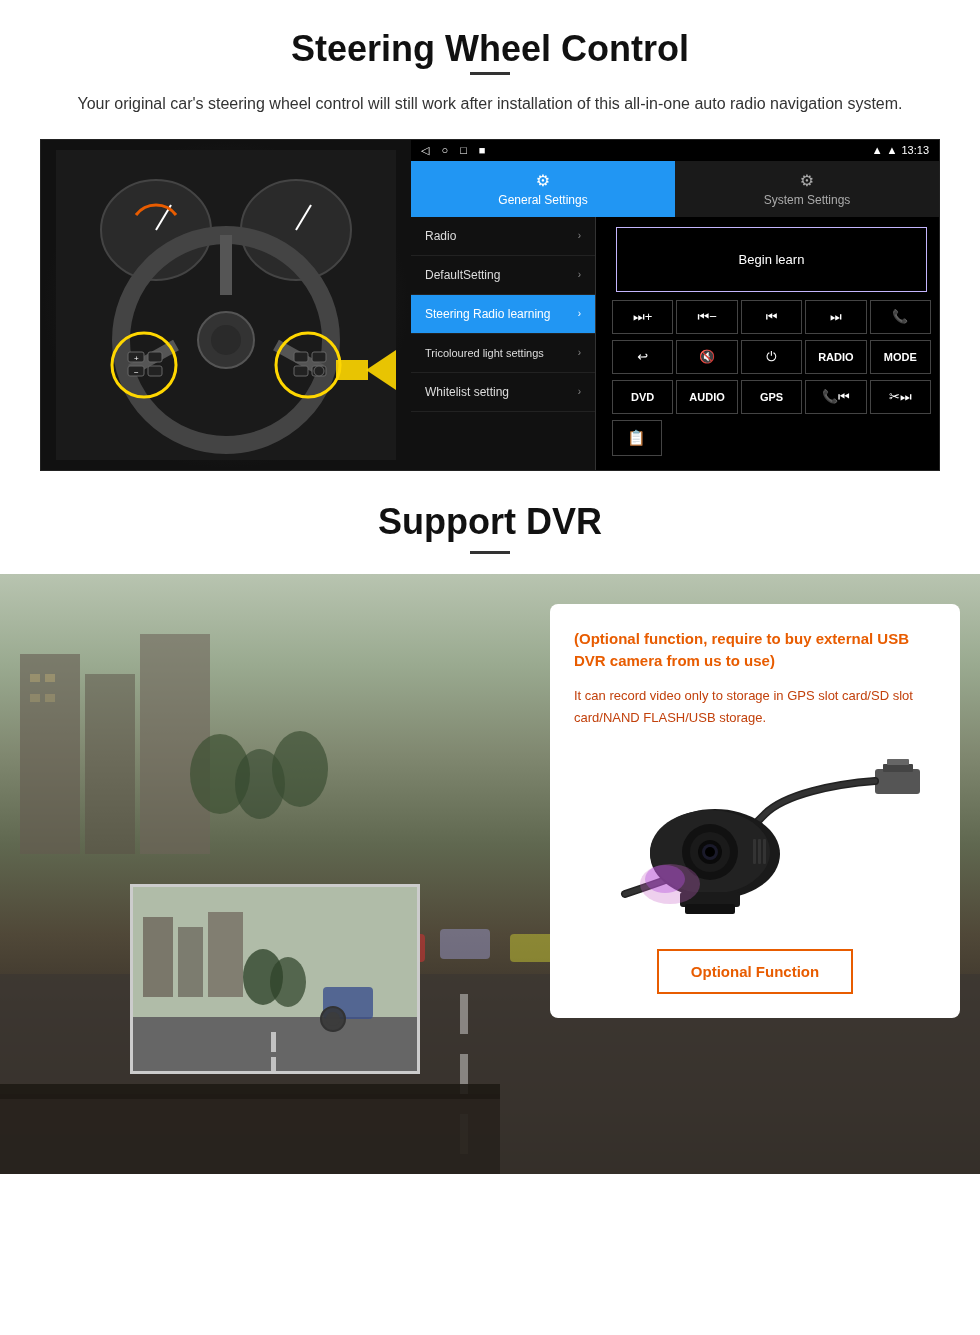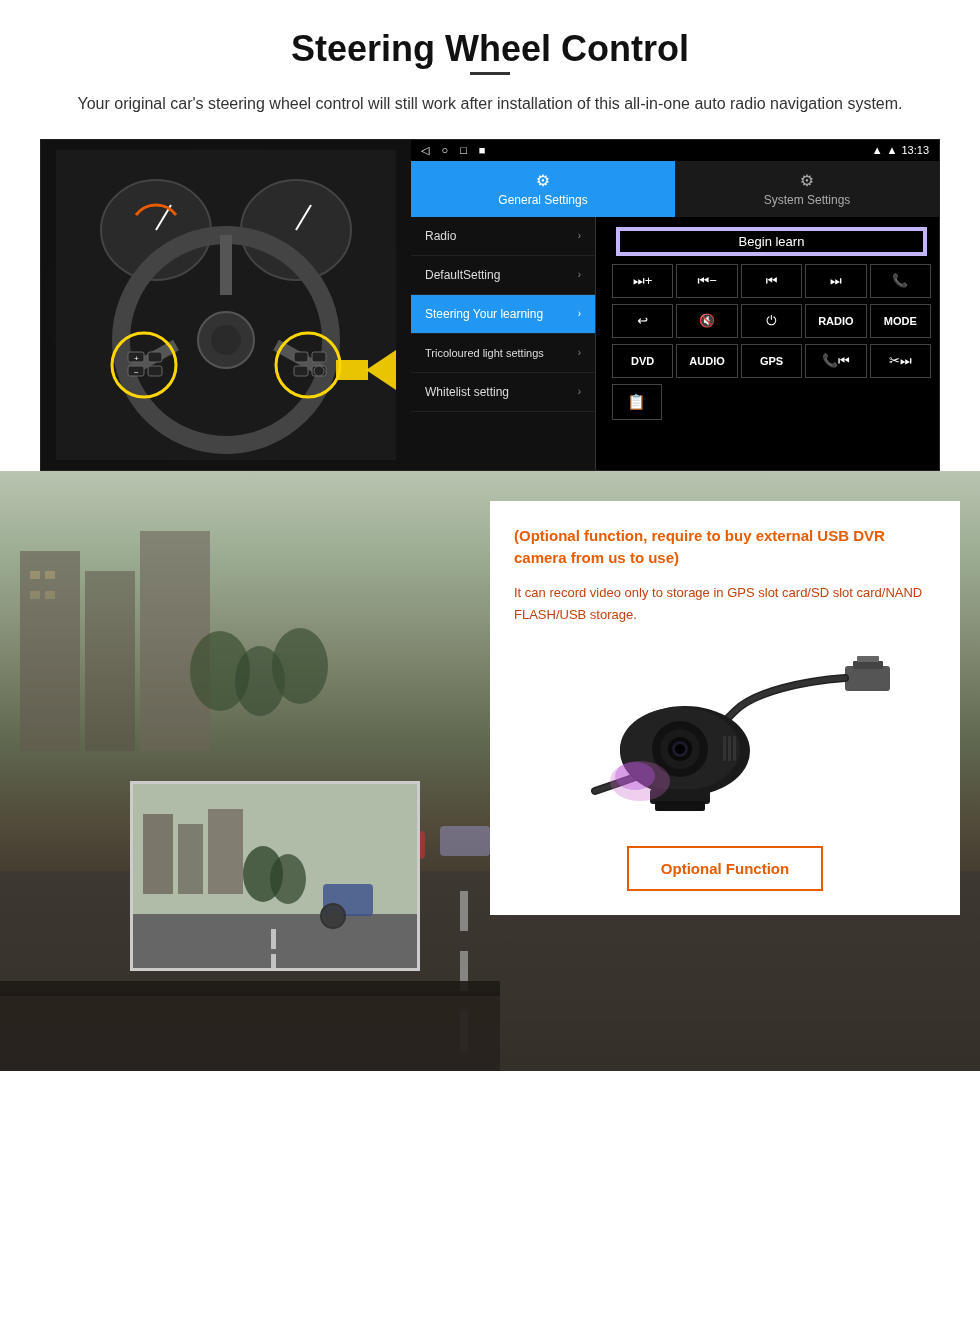--- a/index.html
+++ b/index.html
@@ -144,23 +144,23 @@
       padding: 8px;
       gap: 6px;
     }
     .begin-learn-area {
       display: flex;
       justify-content: flex-end;
       padding: 2px 4px;
     }
     .begin-learn-btn {
       background: #000;
-      border: 4px solid #c4b5fd;
-      color: #fff;
-      padding: 3px 20px;
+      border: 1px solid #c4b5fd;
+      color: #fff;
+      padding: 24px 20px;
       font-size: 13px;
       cursor: pointer;
       width: 100%;
       text-align: center;
     }
     .ctrl-grid {
       display: grid;
       grid-template-columns: repeat(5, 1fr);
       gap: 3px;
     }
@@ -250,24 +250,25 @@
       top: 0; left: 0; right: 0; bottom: 0;
       z-index: 1;
       overflow: hidden;
     }
 
     
     .dvr-info-card {
       position: absolute;
       right: 20px;
       top: 30px;
-      width: 470px;
+      width: 410px;
       background: #fff;
       padding: 24px;
       z-index: 10;
+      border-radius: 8px;
     }
     .dvr-info-optional {
       color: #e85c00;
       font-size: 15px;
       font-weight: bold;
       line-height: 1.5;
       margin-bottom: 12px;
     }
     .dvr-info-body {
       color: #c2410c;
@@ -396,21 +397,21 @@
         <div class="android-menu">
           <div class="android-menu-item">
             <span>Radio</span>
             <span class="chevron">›</span>
           </div>
           <div class="android-menu-item">
             <span>DefaultSetting</span>
             <span class="chevron">›</span>
           </div>
           <div class="android-menu-item active">
-            <span>Steering Your learning</span>
+            <span>Steering Radio learning</span>
             <span class="chevron">›</span>
           </div>
           <div class="android-menu-item">
             <span style="line-height:1.3;font-size:11px">Tricoloured light settings</span>
             <span class="chevron">›</span>
           </div>
           <div class="android-menu-item">
             <span>Whitelist setting</span>
             <span class="chevron">›</span>
           </div>
@@ -450,20 +451,24 @@
             <button class="bottom-single-btn">📋</button>
           </div>
         </div>
       </div>
     </div>
   </div>
 </section>
 
 <section class="section2">
 
+  <div class="section2-title-area">
+    <h2>Support DVR</h2>
+    <div class="divider2"></div>
+  </div>
 
   <div class="dvr-main">
 
     <div class="dvr-bg-image"></div>
 
     <div class="dvr-overlay-scene">
       <svg width="980" height="600" viewBox="0 0 980 600">
 
         <rect width="980" height="600" fill="none"></rect>
 

